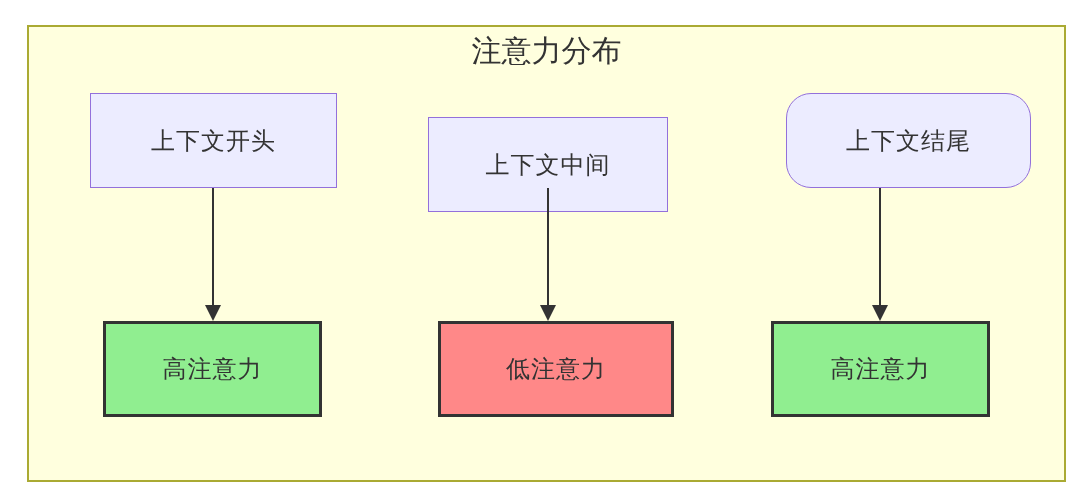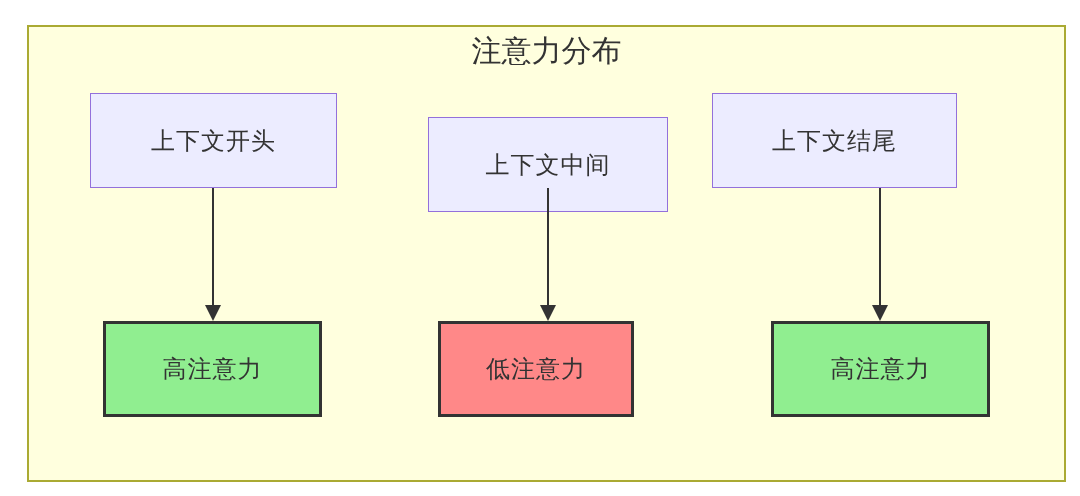--- a/index.html
+++ b/index.html
@@ -53,24 +53,24 @@
   .node.target {
     border: 3px solid #333333;
     top: 321px;
     height: 96px;
   }
   .node.high { background: #90ee90; }
   .node.low  { background: #ff8888; }
 
   #src-1 { left: 90px;  width: 247px; }
   #src-2 { left: 428px; width: 240px; margin-top: 24px; }
-  #src-3 { left: 712px; width: 245px; }
+  #src-3 { left: 786px; width: 245px; border-radius: 25px; }
 
   #tgt-1 { left: 103px; width: 219px; }
-  #tgt-2 { left: 438px; width: 196px; }
+  #tgt-2 { left: 438px; width: 236px; }
   #tgt-3 { left: 771px; width: 219px; }
 
   .arrow {
     position: absolute;
     top: 188px;
     width: 22px;
     height: 133px;
   }
   #arrow-1 { left: 202px; }
   #arrow-2 { left: 537px; }

